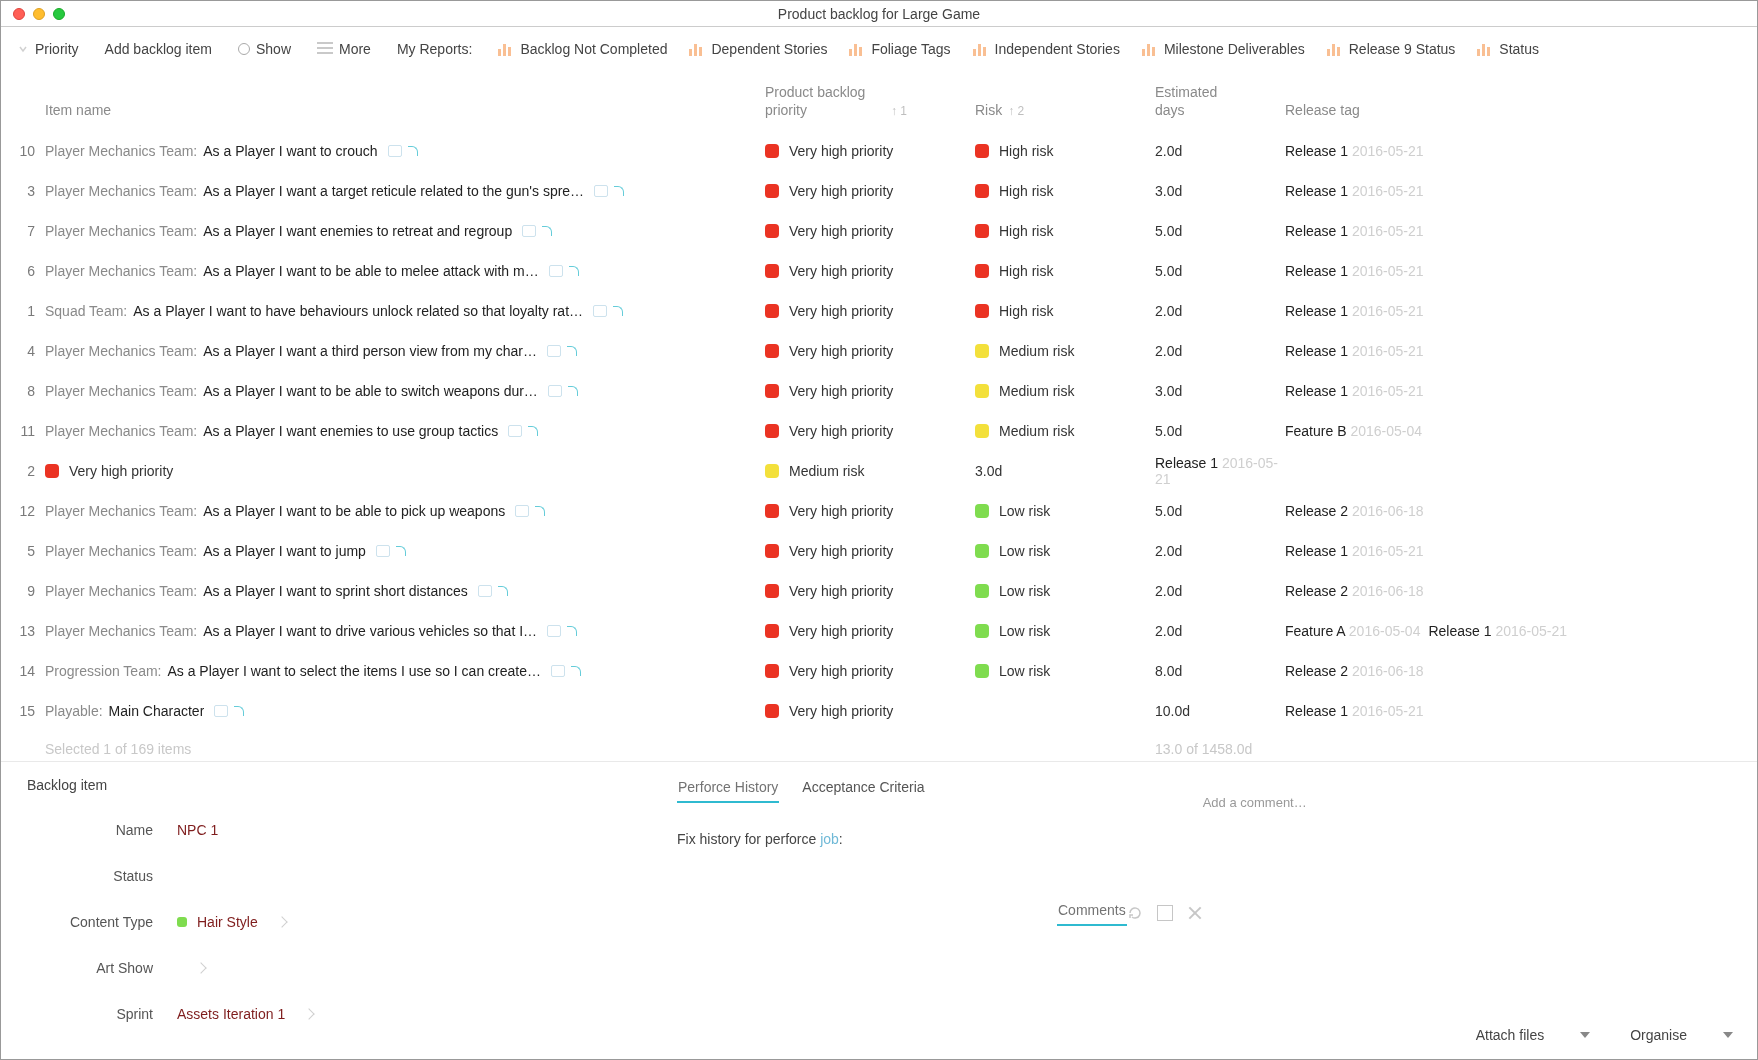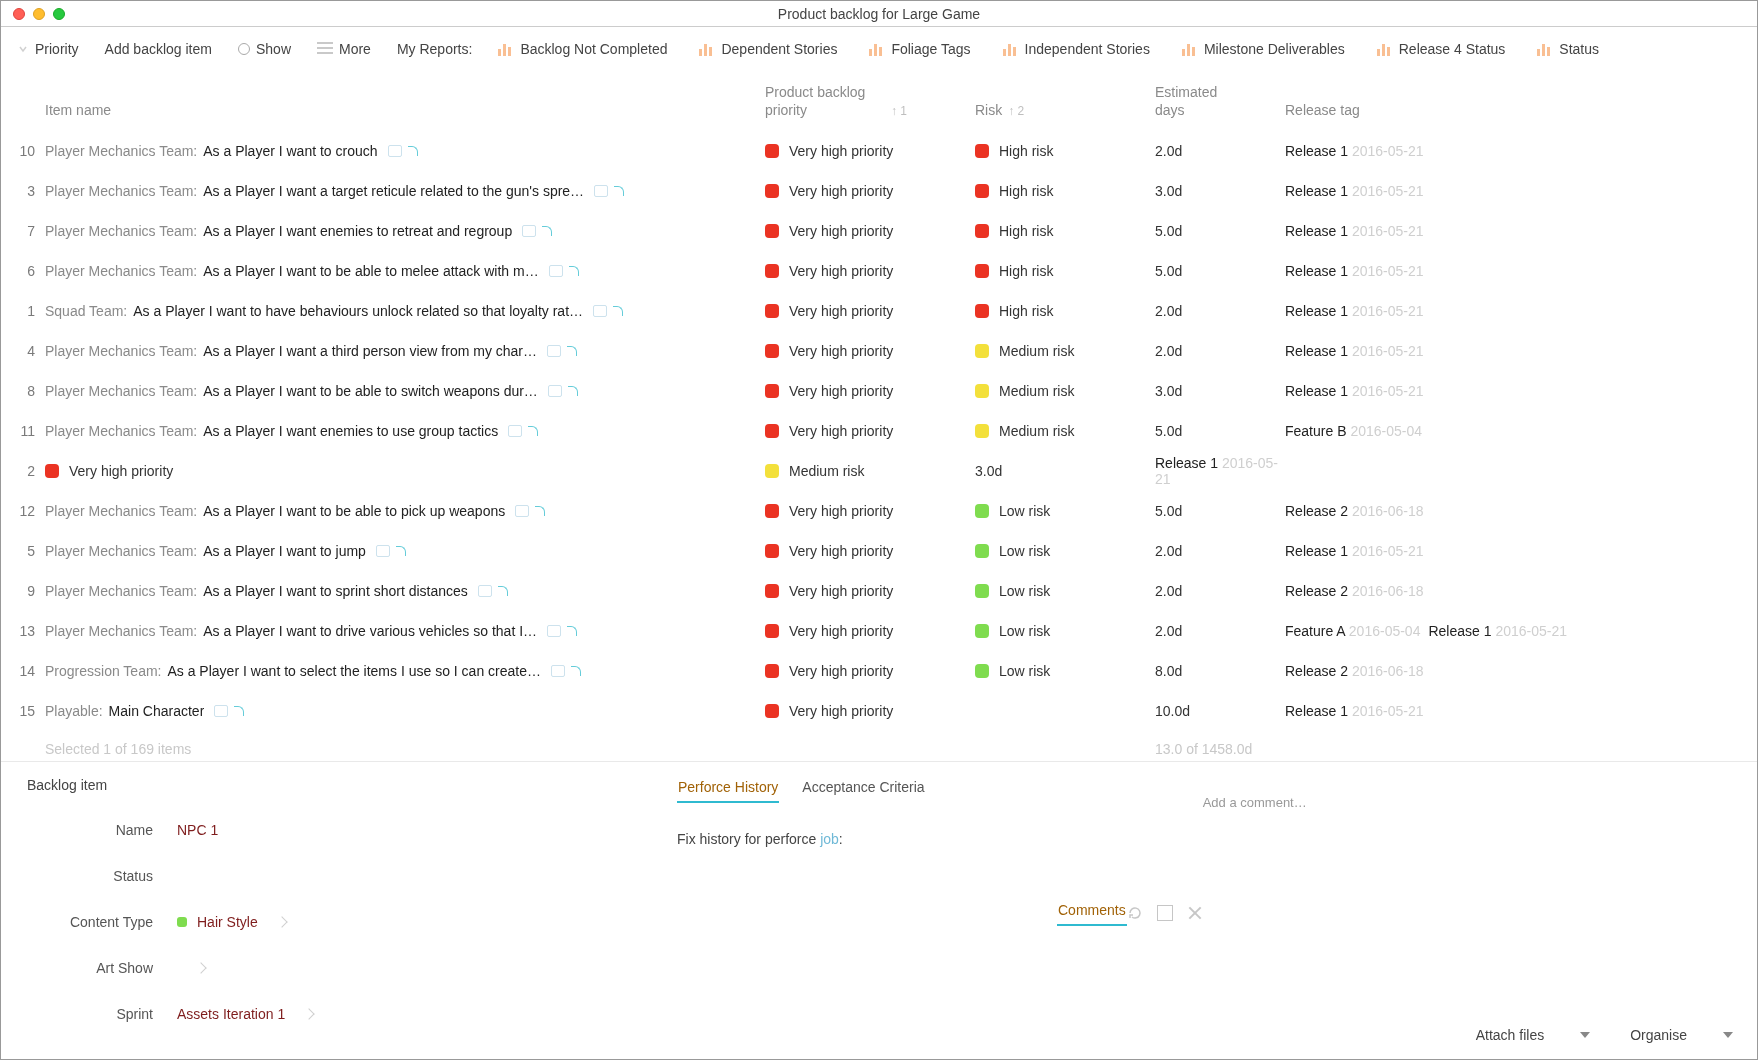--- a/index.html
+++ b/index.html
@@ -42,21 +42,21 @@
   .summary{display:grid;grid-template-columns:40px 720px 210px 180px 130px 460px;padding:10px 0 6px 4px;color:#bbb;font-size:14px;}
   .divider{position:absolute;left:0;right:0;height:1px;background:#e9e9e9;}
   .bottom{position:absolute;left:0;right:0;bottom:0;top:762px;padding:14px 20px 10px 26px;display:grid;grid-template-columns:650px 380px 1fr;gap:0;}
   .panel-title{font-size:14px;color:#444;margin-bottom:14px;}
   .form-row{display:grid;grid-template-columns:150px 1fr;align-items:center;height:46px;padding-right:24px;}
   .form-label{text-align:right;padding-right:24px;color:#555;font-size:14px;}
   .form-val{display:flex;align-items:center;gap:10px;color:#7f1d1d;font-size:14px;}
   .popchev{width:8px;height:8px;border-right:1px solid #bbb;border-bottom:1px solid #bbb;transform:rotate(-45deg);opacity:.7;margin-left:10px;}
   .tabs{display:flex;gap:22px;font-size:14px;}
   .tab{padding:2px 1px 6px;color:#555;cursor:pointer;white-space:nowrap;}
-  .tab.active{border-bottom:2px solid #2fbad0;color:#a16207;}
+  .tab.active{border-bottom:2px solid #2fbad0;color:#737373;}
   .pfx{margin-top:28px;color:#444;font-size:14px;}
   .pfx a{color:#6fb9d7;text-decoration:none;}
   .comments-col{display:flex;flex-direction:row;}
   .comments-hdr{display:flex;justify-content:space-between;align-items:center;}
   .corner-icons{display:flex;gap:14px;opacity:.55;}
   .ci{width:16px;height:16px;border:1.5px solid #999;}
   .ci.refresh{border:none;position:relative;}
   .ci.close{border:none;position:relative;}
   .ci.close::before,.ci.close::after{content:"";position:absolute;left:7px;top:0;width:2px;height:16px;background:#999;}
   .ci.close::before{transform:rotate(45deg);}
@@ -98,21 +98,21 @@
     <span class="tb-ico lines">
         <i></i>
         <i></i>
         <i></i>
       </span>
     <span>More</span>
   </div>
   <div class="tb-btn" style="cursor:default">
     <span>My Reports:</span>
   </div>
-  <div id="reports-host" style="display:flex;align-items:center;gap:12px;">
+  <div id="reports-host" style="display:flex;align-items:center;gap:2px;">
       <div class="tb-btn">
         <span class="tb-ico">
           <i></i>
           <i></i>
           <i></i>
         </span>
         <span>Backlog Not Completed</span>
       </div>
       <div class="tb-btn">
         <span class="tb-ico">
@@ -145,21 +145,21 @@
           <i></i>
         </span>
         <span>Milestone Deliverables</span>
       </div>
       <div class="tb-btn">
         <span class="tb-ico">
           <i></i>
           <i></i>
           <i></i>
         </span>
-        <span>Release 4 Status</span>
+        <span>Release 9 Status</span>
       </div>
       <div class="tb-btn">
         <span class="tb-ico">
           <i></i>
           <i></i>
           <i></i>
         </span>
         <span>Status</span>
       </div>
     </div>

